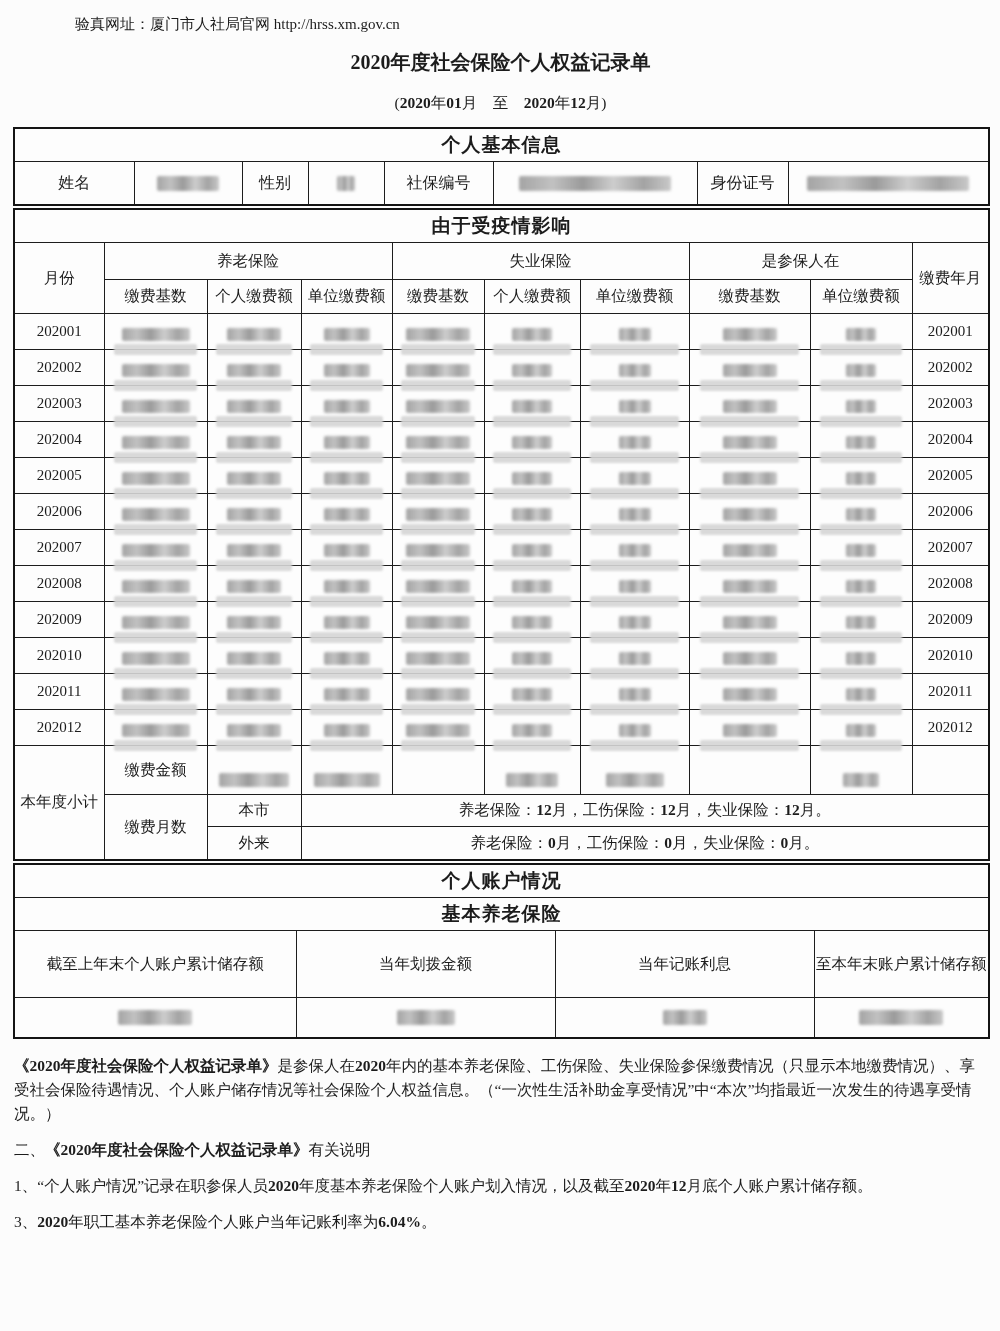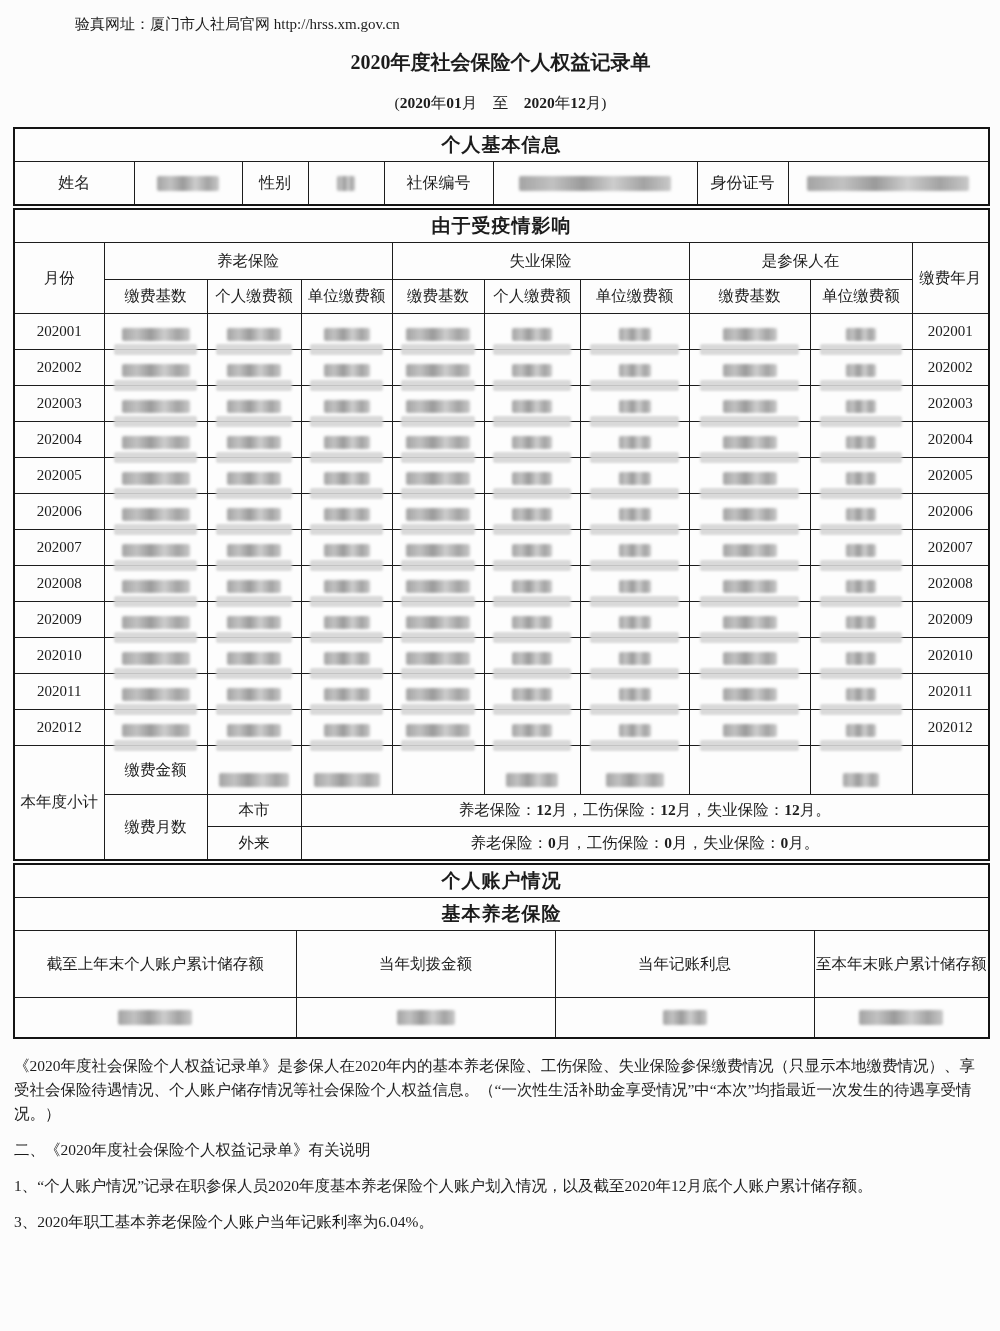--- a/index.html
+++ b/index.html
@@ -61,21 +61,21 @@
     background:#d6d6d6;filter:blur(1.3px);border-radius:2px;z-index:2;opacity:.9;
   }
   .bcell .rd{margin:13px auto;height:15px;}
   .acell .rd{margin:12px auto;height:15px;}
   .scell .rd{margin:19px auto 0;height:14px;}
 
   
   .notes{margin:15px 3px 0 1px;font-size:15.5px;}
   .notes p{margin:0 0 12px;line-height:1.55;}
   .notes p.tight{margin-bottom:9px;}
-  .notes b{font-weight:normal;}
+  .notes b{font-weight:bold;}
 </style>
 </head>
 <body>
 
 <div class="page">
 
   <div class="verify-row">
     <div class="verify-right">
       <span>验真网址：厦门市人社局官网 </span><b>http://hrss.xm.gov.cn</b>
     </div>

